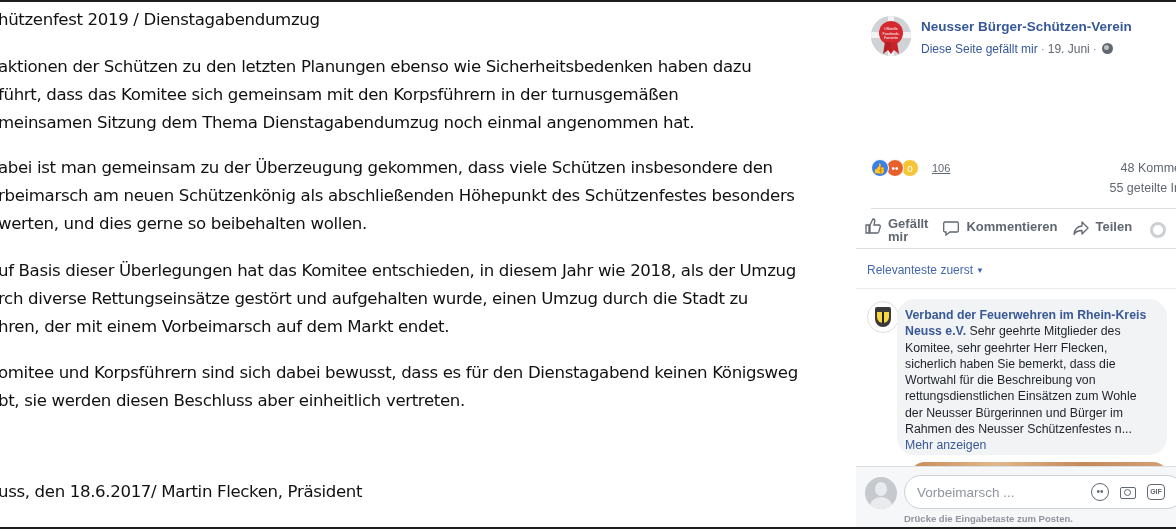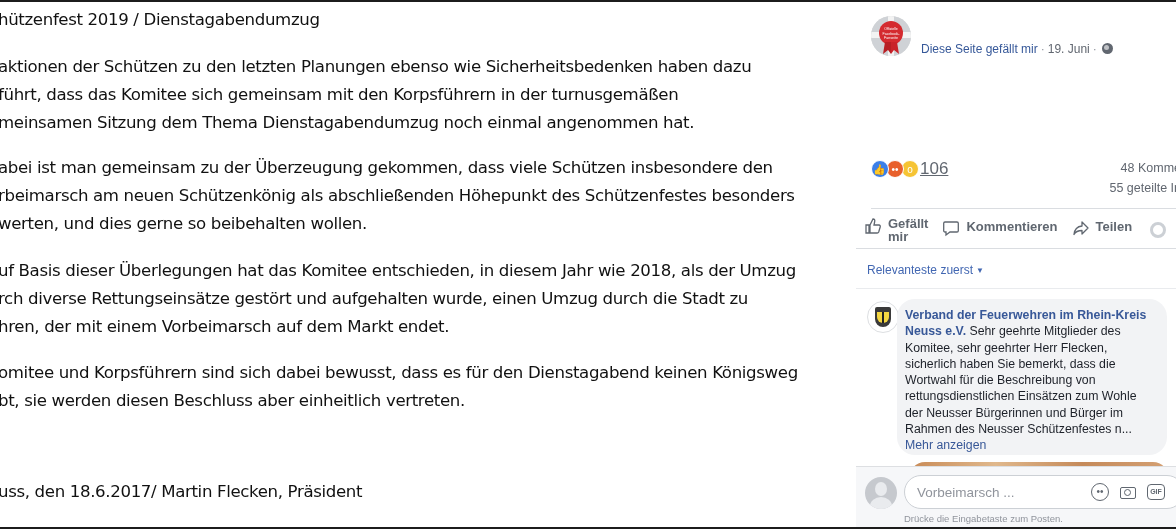--- a/index.html
+++ b/index.html
@@ -24,21 +24,21 @@
   .post-meta .sep { color: #90949c; margin: 0 3px; }
   .globe { display: inline-block; width: 11px; height: 11px; border-radius: 50%; background: #616770; vertical-align: -1px; margin-left: 2px; position: relative; }
   .globe::after { content: ""; position: absolute; left: 2px; top: 2px; width: 5px; height: 5px; border-radius: 50%; background: #fff; opacity: .6; }
   .post-text { position: absolute; left: 15px; top: 78px; font-size: 13.8px; color: #1d2129; white-space: nowrap; }
 
   .reactions { position: absolute; left: 15px; top: 157px; display: flex; align-items: center; }
   .react { width: 18px; height: 18px; border-radius: 50%; border: 1px solid #fff; margin-right: -3px; position: relative; display: flex; align-items: center; justify-content: center; font-size: 10px; color: #fff; }
   .react.like { background: #3b7fe8; z-index: 3; }
   .react.angry { background: #e8602c; z-index: 2; }
   .react.wow { background: #f6c434; z-index: 1; }
-  .react-count { margin-left: 4px; color: #616770; font-size: 17px; text-decoration: underline; }
+  .react-count { margin-left: 16px; color: #616770; font-size: 11px; text-decoration: underline; }
   .stats { position: absolute; right: -12px; text-align: right; color: #616770; font-size: 12.5px; white-space: nowrap; }
   .stats .s1 { position: absolute; right: 0; top: 159px; }
   .stats .s2 { position: absolute; right: 0; top: 179px; }
 
   .divider1 { position: absolute; left: 15px; right: 0; top: 206px; height: 1px; background: #dadde1; }
   .actions { position: absolute; left: 8px; top: 212px; height: 32px; display: flex; align-items: center; color: #606770; font-weight: bold; font-size: 13px; }
   .act { display: flex; align-items: flex-start; margin-right: 14px; }
   .act .ico { margin-right: 6px; font-size: 16px; font-weight: normal; color: #606770; }
   .act-like-label { line-height: 13px; font-size: 13px; }
   .act-ghost { width: 16px; height: 16px; border-radius: 50%; border: 3px solid #ccd0d5; margin-left: 4px; }
@@ -61,21 +61,21 @@
   .me-avatar::before { content: ""; position: absolute; left: 10px; top: 5px; width: 12px; height: 14px; border-radius: 50%; background: #e9ebee; }
   .me-avatar::after { content: ""; position: absolute; left: 5px; top: 20px; width: 22px; height: 18px; border-radius: 50% 50% 0 0; background: #e9ebee; }
   .comment-input { position: absolute; left: 48px; top: 8px; width: 280px; height: 34px; border: 1px solid #ccd0d5; border-radius: 17px; background: #fff; }
   .comment-placeholder { position: absolute; left: 12px; top: 9px; color: #90949c; font-size: 13.5px; }
   .ci { position: absolute; top: 7px; width: 18px; height: 18px; color: #606770; font-size: 14px; text-align: center; line-height: 18px; }
   .ci.emoji { left: 186px; border: 1.5px solid #606770; border-radius: 50%; font-size: 10px; line-height: 15px; }
   .ci.camera { left: 214px; }
   .ci.camera .body { position: absolute; left: 1px; top: 4px; width: 16px; height: 12px; border: 1.5px solid #606770; border-radius: 2px; }
   .ci.camera .lens { position: absolute; left: 5px; top: 6px; width: 7px; height: 7px; border: 1.5px solid #606770; border-radius: 50%; }
   .ci.gif { left: 242px; width: 18px; height: 16px; border: 1.5px solid #606770; border-radius: 4px; font-size: 7px; font-weight: bold; line-height: 13px; top: 8px; }
-  .composer-hint { position: absolute; left: 48px; top: 46px; font-size: 9.5px; color: #90949c; white-space: nowrap; }
+  .composer-hint { position: absolute; left: 48px; top: 46px; font-size: 9.5px; color: #90949c; white-space: nowrap; font-weight: bold; }
 </style>
 </head>
 <body>
 
 <div class="frame-top"></div>
 
 <div class="doc">
   <div class="doc-text">
     <div class="doc-title">hützenfest 2019 / Dienstagabendumzug</div>
 
@@ -105,20 +105,21 @@
       <rect x="0" y="16" width="40" height="6" fill="#f3f3f3"></rect>
       <rect x="17" y="0" width="6" height="40" fill="#f3f3f3"></rect>
       <circle cx="20" cy="17" r="12" fill="#d42a2f"></circle>
       <path d="M14 26 L12 38 L17 34 L20 38 L20 26 Z" fill="#b81f24"></path>
       <path d="M26 26 L28 38 L23 34 L20 38 L20 26 Z" fill="#c9232a"></path>
       <text x="20" y="14" font-size="3.6" fill="#fff" text-anchor="middle" font-family="Liberation Sans, sans-serif">Offizielle</text>
       <text x="20" y="18.5" font-size="3.6" fill="#fff" text-anchor="middle" font-family="Liberation Sans, sans-serif">Facebook-</text>
       <text x="20" y="23" font-size="3.6" fill="#fff" text-anchor="middle" font-family="Liberation Sans, sans-serif">Fanseite</text>
     </svg>
   </div>
+  <div class="post-author">Neusser Bürger-Schützen-Verein</div>
   <div class="post-meta">
     <span class="like-page">Diese Seite gefällt mir</span><span class="sep">·</span><span>19. Juni</span><span class="sep">·</span><span class="globe"></span>
   </div>
 
   <div class="reactions">
     <span class="react like">👍</span>
     <span class="react angry">••</span>
     <span class="react wow">o</span>
     <span class="react-count">106</span>
   </div>

